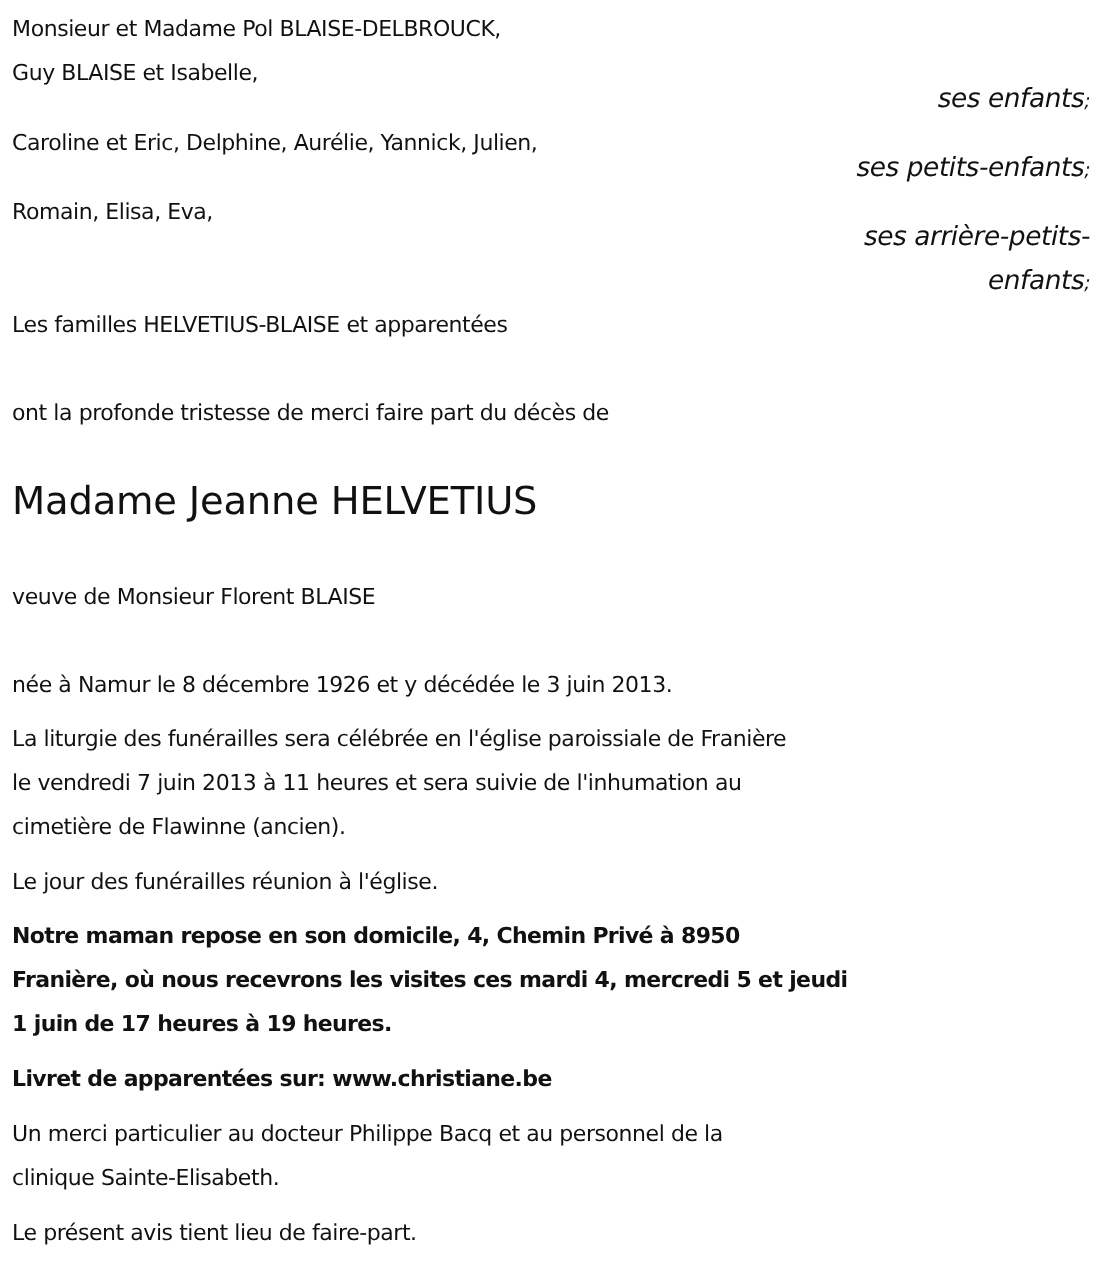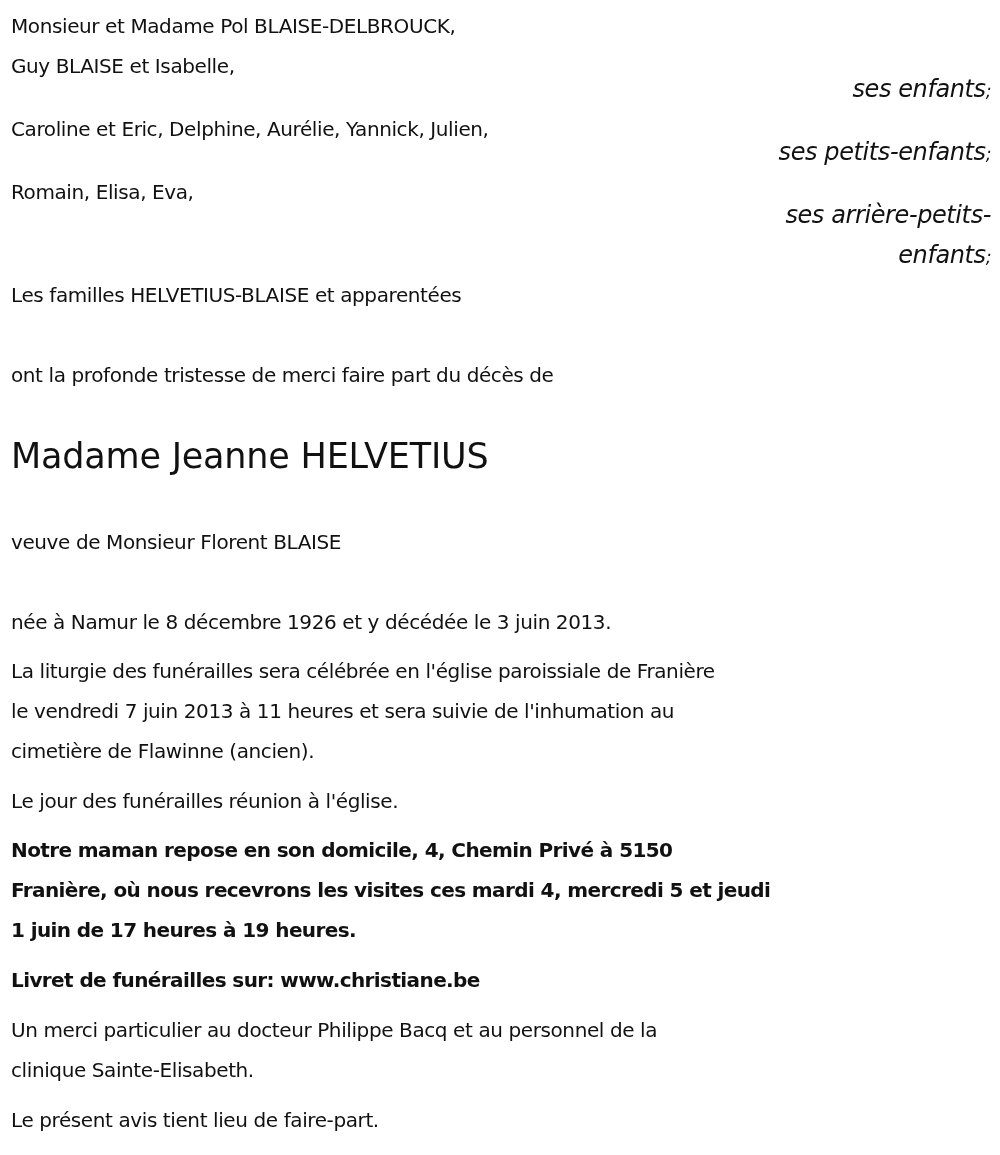--- a/index.html
+++ b/index.html
@@ -49,24 +49,24 @@
   <div class="line" style="top:522px">veuve de Monsieur Florent BLAISE</div>
 
   <div class="line" style="top:602px">née à Namur le 8 décembre 1926 et y décédée le 3 juin 2013.</div>
 
   <div class="line" style="top:651px">La liturgie des funérailles sera célébrée en l'église paroissiale de Franière</div>
   <div class="line" style="top:691px">le vendredi 7 juin 2013 à 11 heures et sera suivie de l'inhumation au</div>
   <div class="line" style="top:731px">cimetière de Flawinne (ancien).</div>
 
   <div class="line" style="top:781px">Le jour des funérailles réunion à l'église.</div>
 
-  <div class="line bold" style="top:830px">Notre maman repose en son domicile, 4, Chemin Privé à 5150</div>
+  <div class="line bold" style="top:830px">Notre maman repose en son domicile, 4, Chemin Privé à 8950</div>
   <div class="line bold" style="top:870px">Franière, où nous recevrons les visites ces mardi 4, mercredi 5 et jeudi</div>
   <div class="line bold" style="top:910px">1 juin de 17 heures à 19 heures.</div>
 
-  <div class="line bold" style="top:960px"><span>Livret de funérailles sur: </span><span>www.christiane.be</span></div>
+  <div class="line bold" style="top:960px"><span>Livret de apparentées sur: </span><span>www.christiane.be</span></div>
 
   <div class="line" style="top:1010px">Un merci particulier au docteur Philippe Bacq et au personnel de la</div>
   <div class="line" style="top:1050px">clinique Sainte-Elisabeth.</div>
 
   <div class="line" style="top:1100px">Le présent avis tient lieu de faire-part.</div>
 
 </div>
 
 </body></html>

